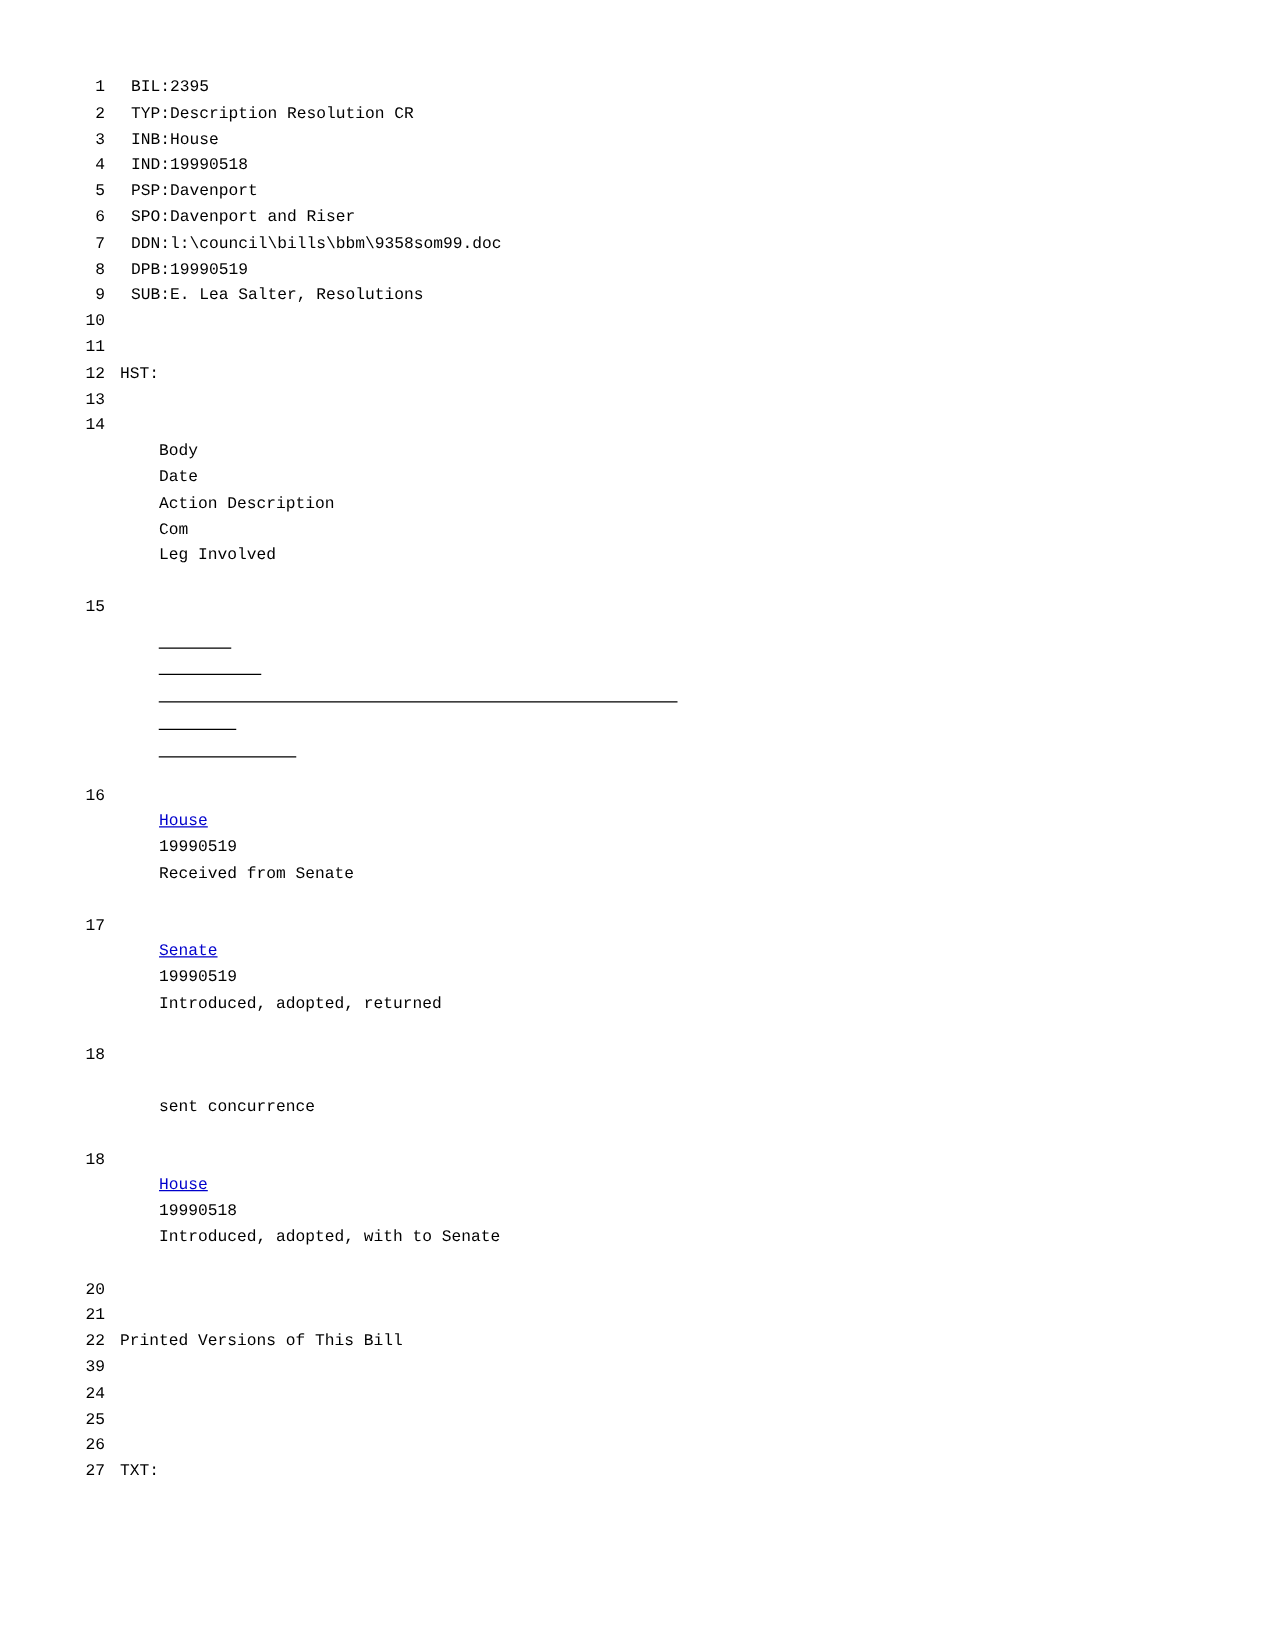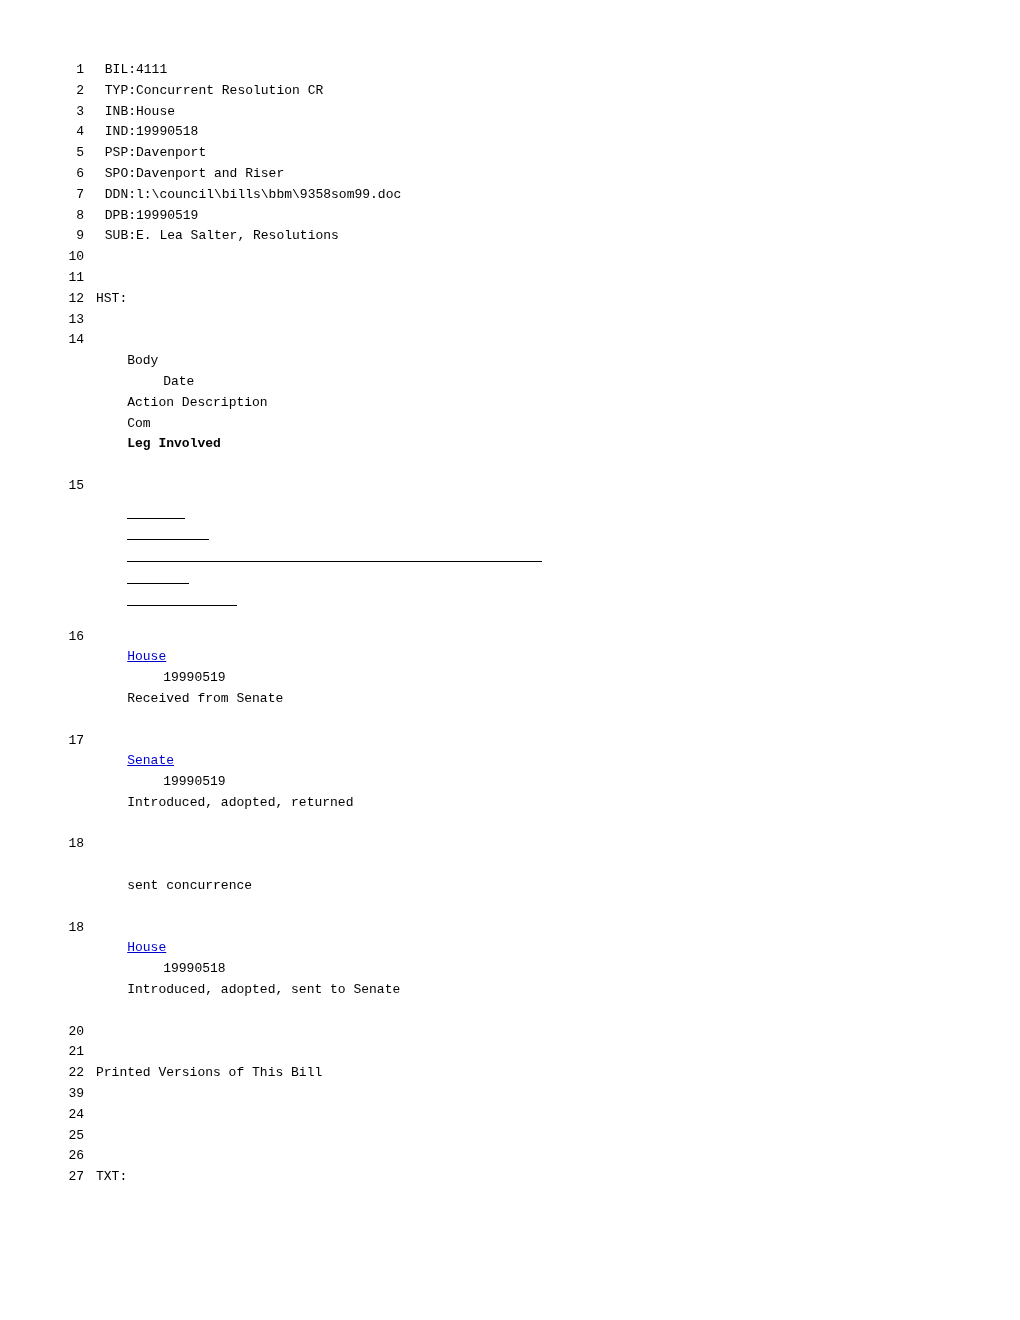--- a/index.html
+++ b/index.html
@@ -52,47 +52,45 @@
       cursor: pointer;
     }
 
     .col-body {
       width: 60px;
       margin-top: 29px;
     }
 
     .col-date {
       width: 90px;
-      margin-left: 36px;
     }
 
     .col-action {
       width: 440px;
     }
 
     .col-com {
       width: 80px;
     }
 
     .col-leg {
       width: 130px;
-      font-weight: bold;
     }
   </style>
 </head>
 <body>
 
 <div class="line-container">
   <span class="line-number">1</span>
-  <span class="line-content"><span class="field-label">BIL:</span><span class="field-value">4111</span></span>
+  <span class="line-content"><span class="field-label">BIL:</span><span class="field-value">2395</span></span>
 </div>
 
 <div class="line-container">
   <span class="line-number">2</span>
-  <span class="line-content"><span class="field-label">TYP:</span><span class="field-value">Concurrent Resolution CR</span></span>
+  <span class="line-content"><span class="field-label">TYP:</span><span class="field-value">Description Resolution CR</span></span>
 </div>
 
 <div class="line-container">
   <span class="line-number">3</span>
   <span class="line-content"><span class="field-label">INB:</span><span class="field-value">House</span></span>
 </div>
 
 <div class="line-container">
   <span class="line-number">4</span>
   <span class="line-content"><span class="field-label">IND:</span><span class="field-value">19990518</span></span>
@@ -189,21 +187,21 @@
     <span style="display:inline-block; width:150px;">&nbsp;</span>
     <span>sent concurrence</span>
   </span>
 </div>
 
 <div class="line-container">
   <span class="line-number">18</span>
   <span class="line-content">
     <span class="col-body"><a class="link">House</a></span>
     <span class="col-date">19990518</span>
-    <span class="col-action">Introduced, adopted, sent to Senate</span>
+    <span class="col-action">Introduced, adopted, with to Senate</span>
   </span>
 </div>
 
 <div class="line-container">
   <span class="line-number">20</span>
   <span class="line-content"></span>
 </div>
 
 <div class="line-container">
   <span class="line-number">21</span>

